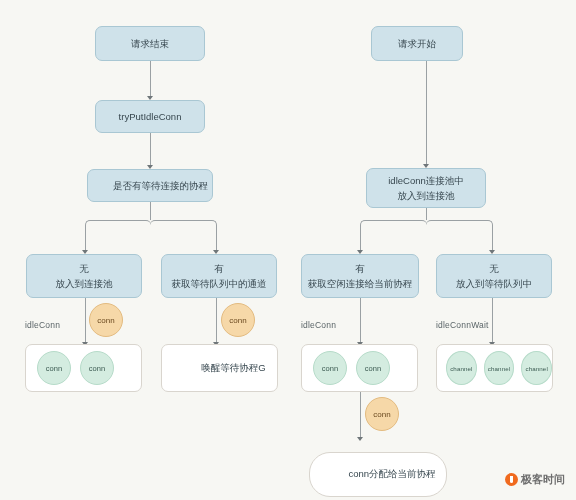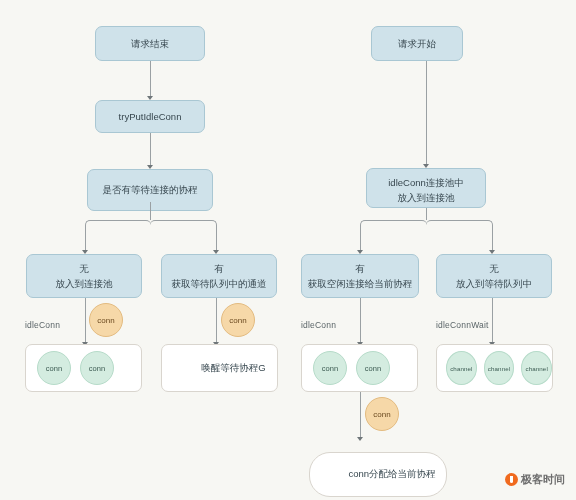--- a/index.html
+++ b/index.html
@@ -23,21 +23,21 @@
     border: 1px solid #a9c7d3;
     border-radius: 7px;
     display: flex;
     flex-direction: column;
     align-items: center;
     justify-content: center;
     color: #37474f;
     font-size: 9.5px;
     line-height: 1.45;
     text-align: center;
-    padding: 7px 4px;
+    padding: 13px 4px;
   }
   .node .l1 { display: block; white-space: nowrap; }
   .node .l2 { display: block; white-space: nowrap; }
   .node.two-line .l1 { margin-bottom: 1px; }
 
   
   .pane {
     position: absolute;
     box-sizing: border-box;
     background: #ffffff;
@@ -159,21 +159,21 @@
   <div class="vline" style="left:150px; top:61px; height:35px;"></div>
   <div class="arrow" style="left:147px; top:96px;"></div>
 
   <div class="node" style="left:95px; top:100px; width:110px; height:33px;">
     <span class="l1">tryPutIdleConn</span>
   </div>
 
   <div class="vline" style="left:150px; top:133px; height:32px;"></div>
   <div class="arrow" style="left:147px; top:165px;"></div>
 
-  <div class="node" style="left:87px; top:169px; width:126px; height:42px;">
+  <div class="node" style="left:87px; top:169px; width:126px; height:33px;align-items:flex-end;">
     <span class="l1">是否有等待连接的协程</span>
   </div>
 
   <div class="vline" style="left:150px; top:202px; height:18px;"></div>
   <div class="elbow left" style="left:85px;  top:220px; width:66px; height:10px;"></div>
   <div class="elbow right" style="left:150px; top:220px; width:67px; height:10px;"></div>
   <div class="vline" style="left:85px;  top:230px; height:20px;"></div>
   <div class="vline" style="left:216px; top:230px; height:20px;"></div>
   <div class="arrow" style="left:82px;  top:250px;"></div>
   <div class="arrow" style="left:213px; top:250px;"></div>
@@ -206,21 +206,21 @@
     <span>唤醒等待协程G</span>
   </div>
 
   <div class="node" style="left:371px; top:26px; width:92px; height:35px;">
     <span class="l1">请求开始</span>
   </div>
 
   <div class="vline" style="left:426px; top:61px; height:103px;"></div>
   <div class="arrow" style="left:423px; top:164px;"></div>
 
-  <div class="node two-line" style="left:366px; top:168px; width:120px; height:40px;justify-content:space-between;">
+  <div class="node two-line" style="left:366px; top:168px; width:120px; height:40px;">
     <span class="l1">idleConn连接池中</span>
     <span class="l2">放入到连接池</span>
   </div>
 
   <div class="vline" style="left:426px; top:208px; height:12px;"></div>
   <div class="elbow left" style="left:360px; top:220px; width:67px; height:10px;"></div>
   <div class="elbow right" style="left:426px; top:220px; width:67px; height:10px;"></div>
   <div class="vline" style="left:360px; top:230px; height:20px;"></div>
   <div class="vline" style="left:492px; top:230px; height:20px;"></div>
   <div class="arrow" style="left:357px; top:250px;"></div>

